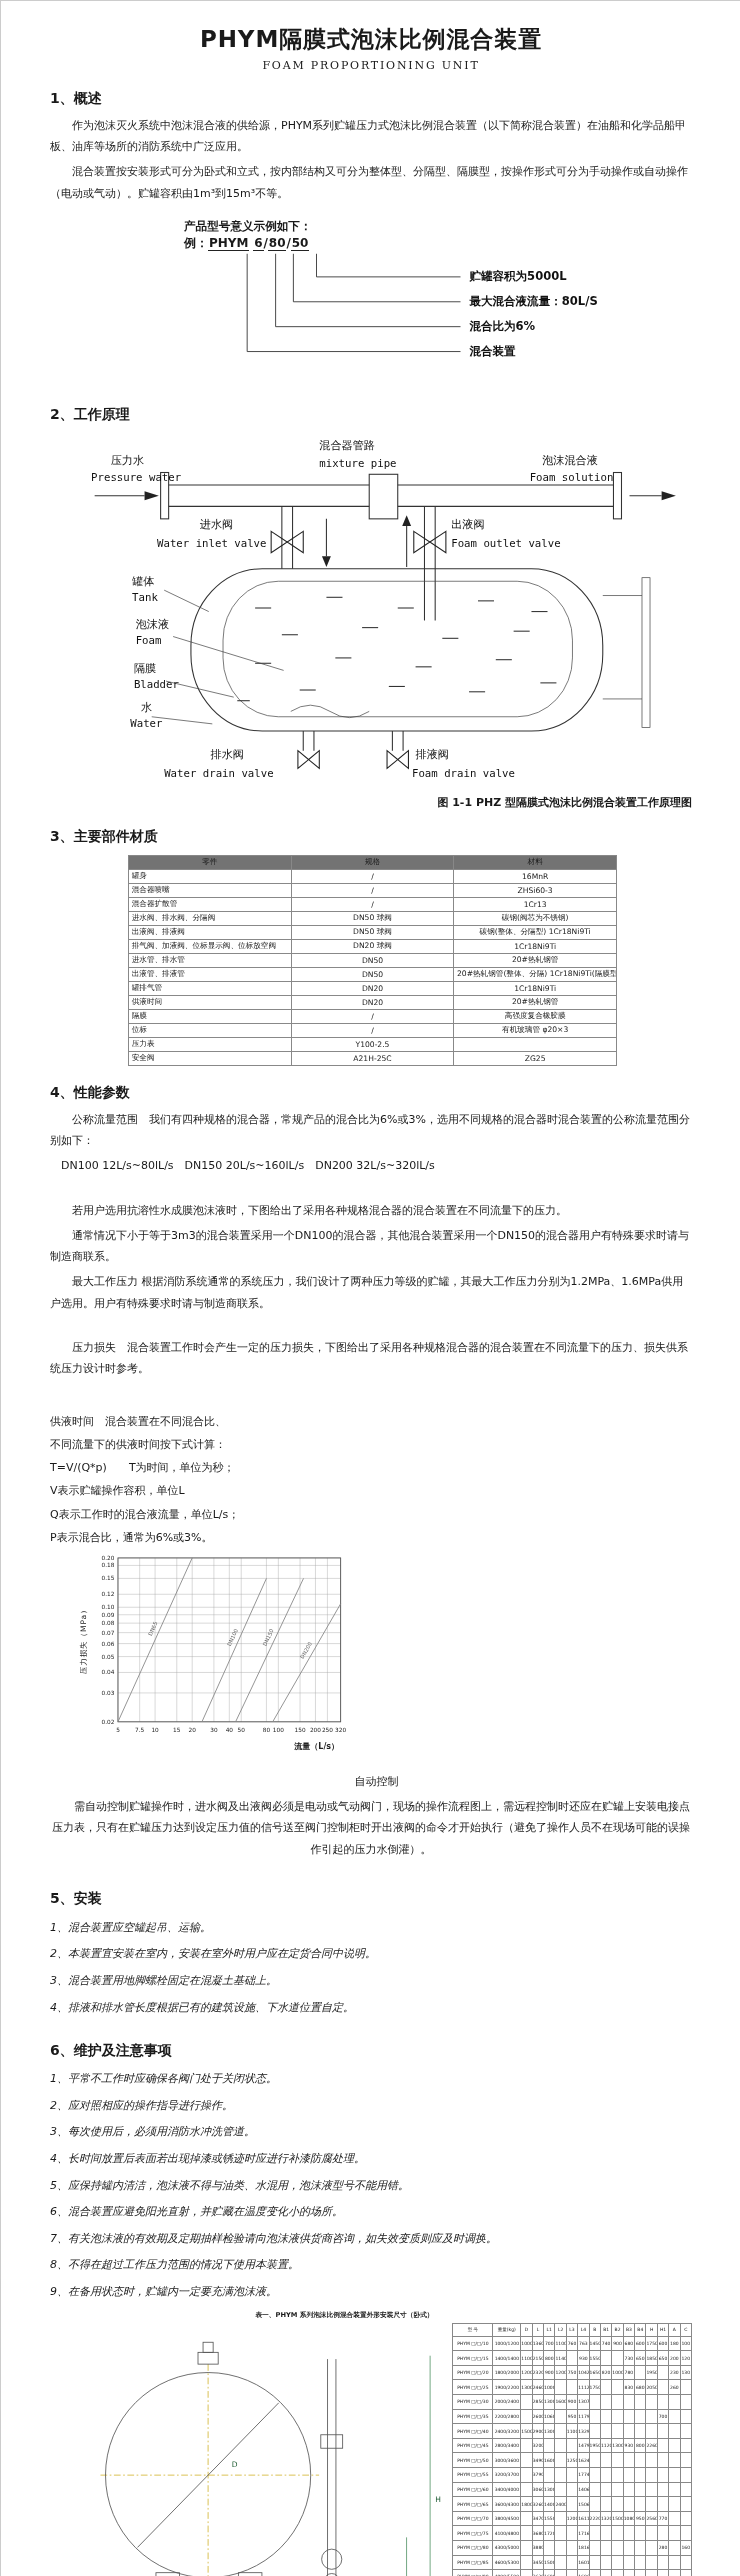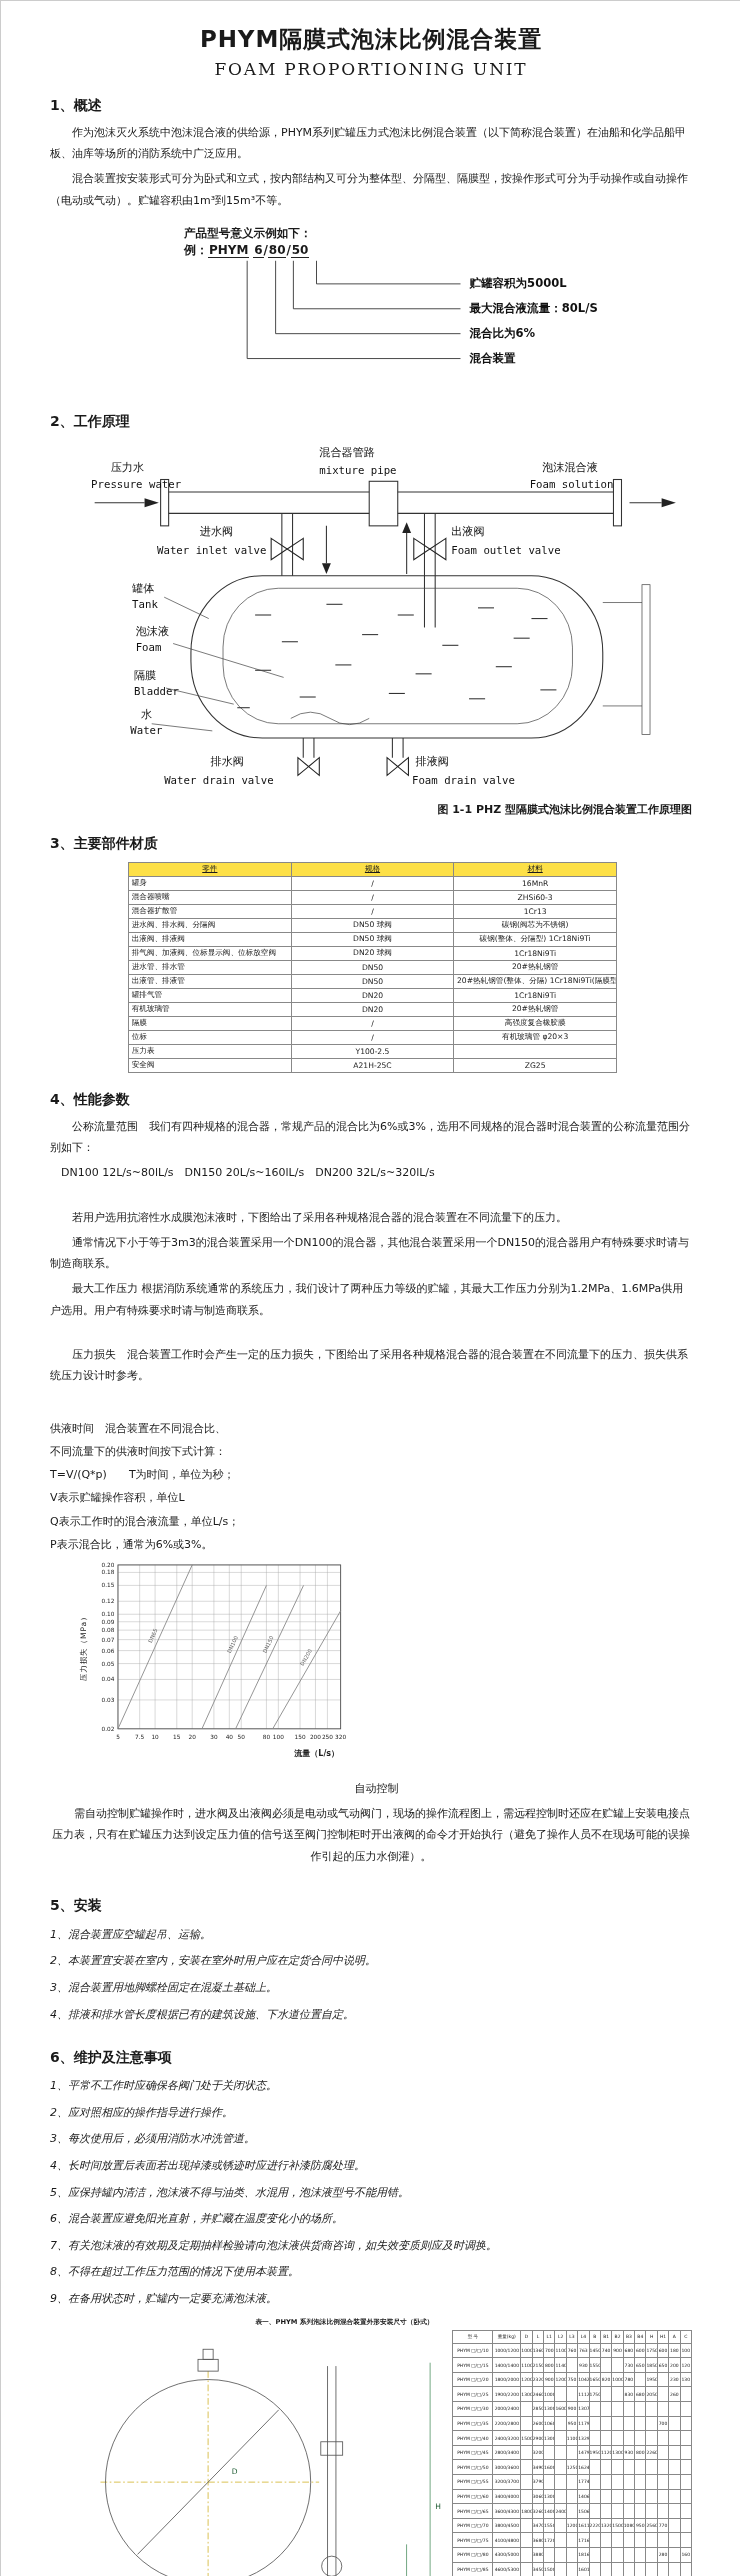--- a/index.html
+++ b/index.html
@@ -1,37 +1,37 @@
 <!DOCTYPE html>
 <html style="font-size:14.3px"><head>
 <meta charset="utf-8">
 <style>
   html,body{margin:0;padding:0;background:#d9d9d9;}
   .page{position:relative;width:740px;height:2576px;margin:0 auto;background:#ffffff;
         border:0.9px solid #cccccc;overflow:hidden;color:#1a1a1a;
         font-family:"DejaVu Sans","Liberation Sans",sans-serif;}
   .inner{padding:18px 49px 0 49px;}
   .doc-title{text-align:center;font-size:23px;font-weight:bold;letter-spacing:0.9px;margin-top:5.3px;}
-  .doc-subtitle{text-align:center;font-size:17px;font-family:"DejaVu Serif","Liberation Serif",serif;
+  .doc-subtitle{text-align:center;font-size:11px;font-family:"DejaVu Serif","Liberation Serif",serif;
                 letter-spacing:1.8px;margin-top:3.6px;}
   .sec-heading{font-size:14px;font-weight:bold;margin:18px 0 7.1px 0;}
   .para{font-size:11px;line-height:1.95;text-indent:2em;margin:3.6px 0;}
   .para.noindent{text-indent:1em;}
   .model-block{position:relative;margin:14.3px 0 7.1px 134px;height:169px;}
   .model-intro{font-size:11.6px;font-weight:bold;margin-bottom:1.8px;}
   .model-code{font-size:12px;font-weight:bold;}
   .model-code .seg{border-bottom:0.9px solid #222;padding:0 0.9px;}
   .callout-svg{display:block;}
   .fig-wrap{margin:9px 0 0 9px;}
   .fig-caption{text-align:right;font-size:11px;font-weight:bold;margin:9px 0 3.6px 0;}
   table{border-collapse:collapse;}
   .mat-table{margin:9px 0 0 78px;width:489px;font-size:7.6px;table-layout:fixed;}
   .mat-table th,.mat-table td{border:0.9px solid #888;height:13px;padding:0 2.7px;text-align:center;
      overflow:hidden;white-space:nowrap;font-weight:normal;}
-  .mat-table th{background:#fde047;text-decoration:underline;}
+  .mat-table th{background:#737373;}
   .mat-table td:first-child{text-align:left;}
   .chart-row{display:flex;margin-top:5.3px;flex-direction:column;}
   .chart-left{width:294px;font-size:11px;line-height:2.1;padding-top:25px;}
   .chart-left .list-item{margin:0;}
   .chart-box{width:285px;margin-left:27px;}
   .auto-block{margin-top:7.1px;text-align:center;}
   .items .list-item{font-size:11px;margin:11.6px 0;font-style:italic;}
   .bottom-block{margin-top:12.5px;}
   .bottom-caption{text-align:center;font-size:6.7px;font-weight:bold;margin:3.6px 53px 2.7px 0;}
   .bottom-row{display:flex;align-items:flex-start;}
@@ -234,21 +234,21 @@
             <td>出液管、排液管</td>
             <td>DN50</td>
             <td>20#热轧钢管(整体、分隔) 1Cr18Ni9Ti(隔膜型)</td>
           </tr>
           <tr>
             <td>罐排气管</td>
             <td>DN20</td>
             <td>1Cr18Ni9Ti</td>
           </tr>
           <tr>
-            <td>有机玻璃管</td>
+            <td>供液时间</td>
             <td>DN20</td>
             <td>20#热轧钢管</td>
           </tr>
           <tr>
             <td>隔膜</td>
             <td>/</td>
             <td>高强度复合橡胶膜</td>
           </tr>
           <tr>
             <td>位标</td>

